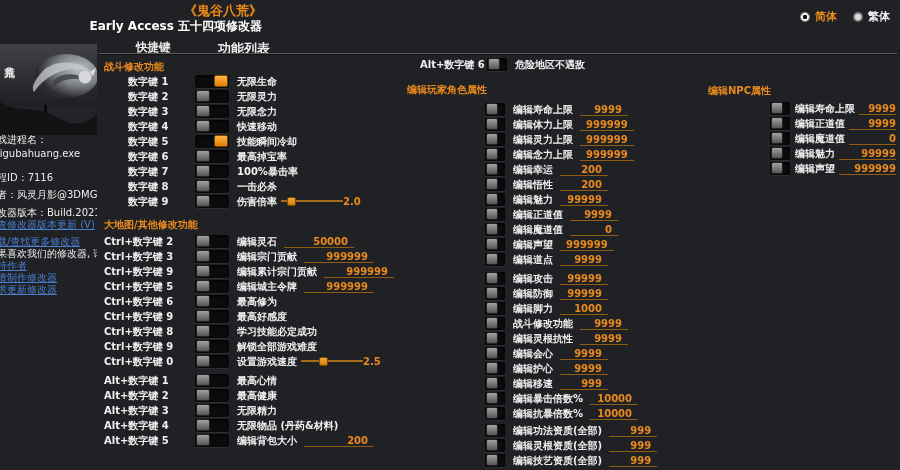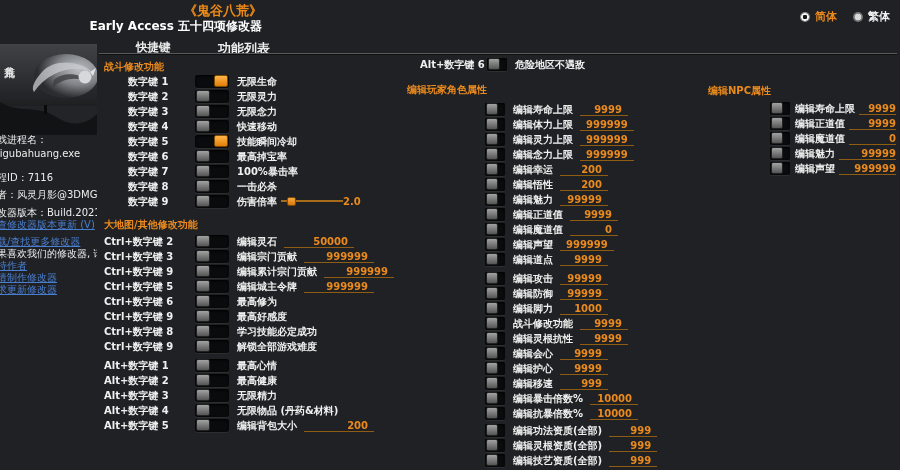--- a/index.html
+++ b/index.html
@@ -314,20 +314,33 @@
 
         <div class="row">
           <span class="hk">Ctrl+数字键 9</span>
           <span class="toggle off">
             <span class="knob"></span>
           </span>
           <span class="lbl">解锁全部游戏难度</span>
 
         </div>
 
+        <div class="row">
+          <span class="hk">Ctrl+数字键 0</span>
+          <span class="toggle off">
+            <span class="knob"></span>
+          </span>
+          <span class="lbl">设置游戏速度</span>
+
+          <span class="slider">
+            <span class="track"></span>
+            <span class="handle" style="left: 18px;"></span>
+          </span>
+          <span class="sval">2.5</span>
+        </div>
       </div>
 
     <div class="host3">
 
         <div class="row">
           <span class="hk">Alt+数字键 1</span>
           <span class="toggle off">
             <span class="knob"></span>
           </span>
           <span class="lbl">最高心情</span>

